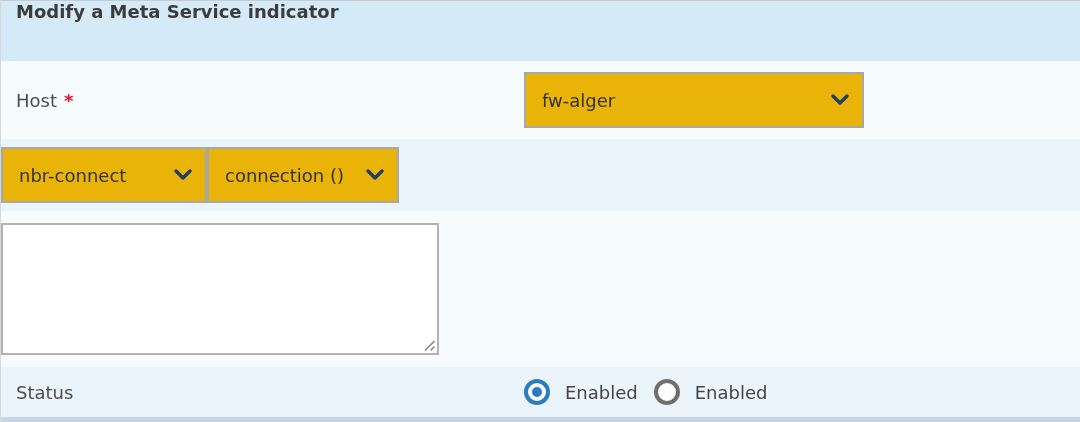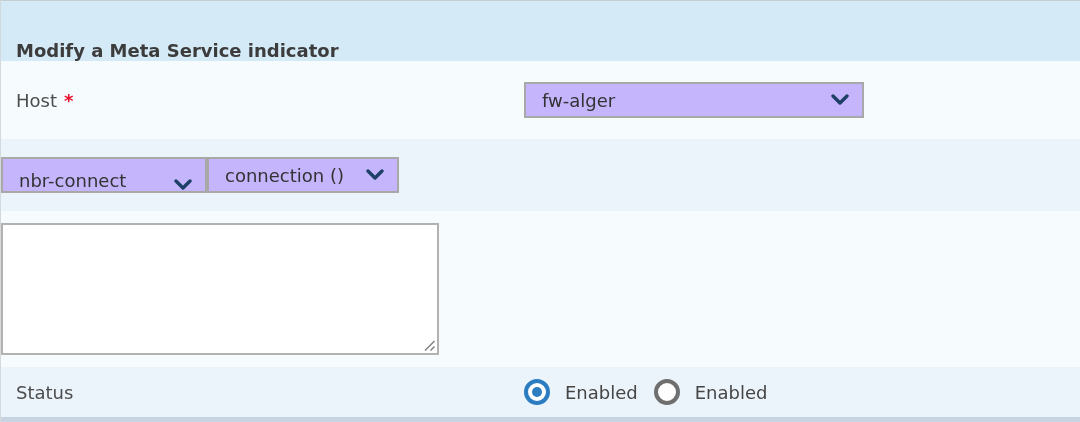--- a/index.html
+++ b/index.html
@@ -11,21 +11,21 @@
     border-top: 1px solid #c6cdd2;
     border-left: 1px solid #d3d9dd;
     background: #ffffff;
     overflow: hidden;
   }
 
   .header-row {
     height: 60px;
     background: #d4eaf6;
     display: flex;
-    align-items: flex-end;
+    align-items: flex-start;
     padding-left: 15px;
     font-size: 18px;
     font-weight: bold;
     color: #3c3c3c;
   }
 
   .row { display: flex; }
   .row-light { background: #f6fbfe; }
   .row-blue  { background: #ecf4fb; }
 
@@ -50,33 +50,33 @@
   }
 
   .cell-value {
     flex: 1;
     display: flex;
     align-items: center;
   }
 
   
   .select-box {
-    height: 36px;
-    background: #c4b5fd;
+    height: 56px;
+    background: #eab308;
     border: 2px solid #a8a8a8;
     display: inline-flex;
     align-items: center;
     justify-content: space-between;
     padding: 0 13px 0 16px;
     font-size: 18px;
     color: #333333;
     cursor: pointer;
   }
   .select-host    { width: 340px; }
-  .select-service { width: 206px; align-items: flex-end; }
+  .select-service { width: 206px; }
   .select-metric  { width: 192px; margin-left: 0; }
   .chevron { flex: 0 0 auto; margin-left: 10px; display: block; }
 
   
   .textarea-wrap { position: relative; display: inline-block; }
   .comments-area {
     width: 438px;
     height: 132px;
     background: #ffffff;
     border: 2px solid #b2b2b2;

